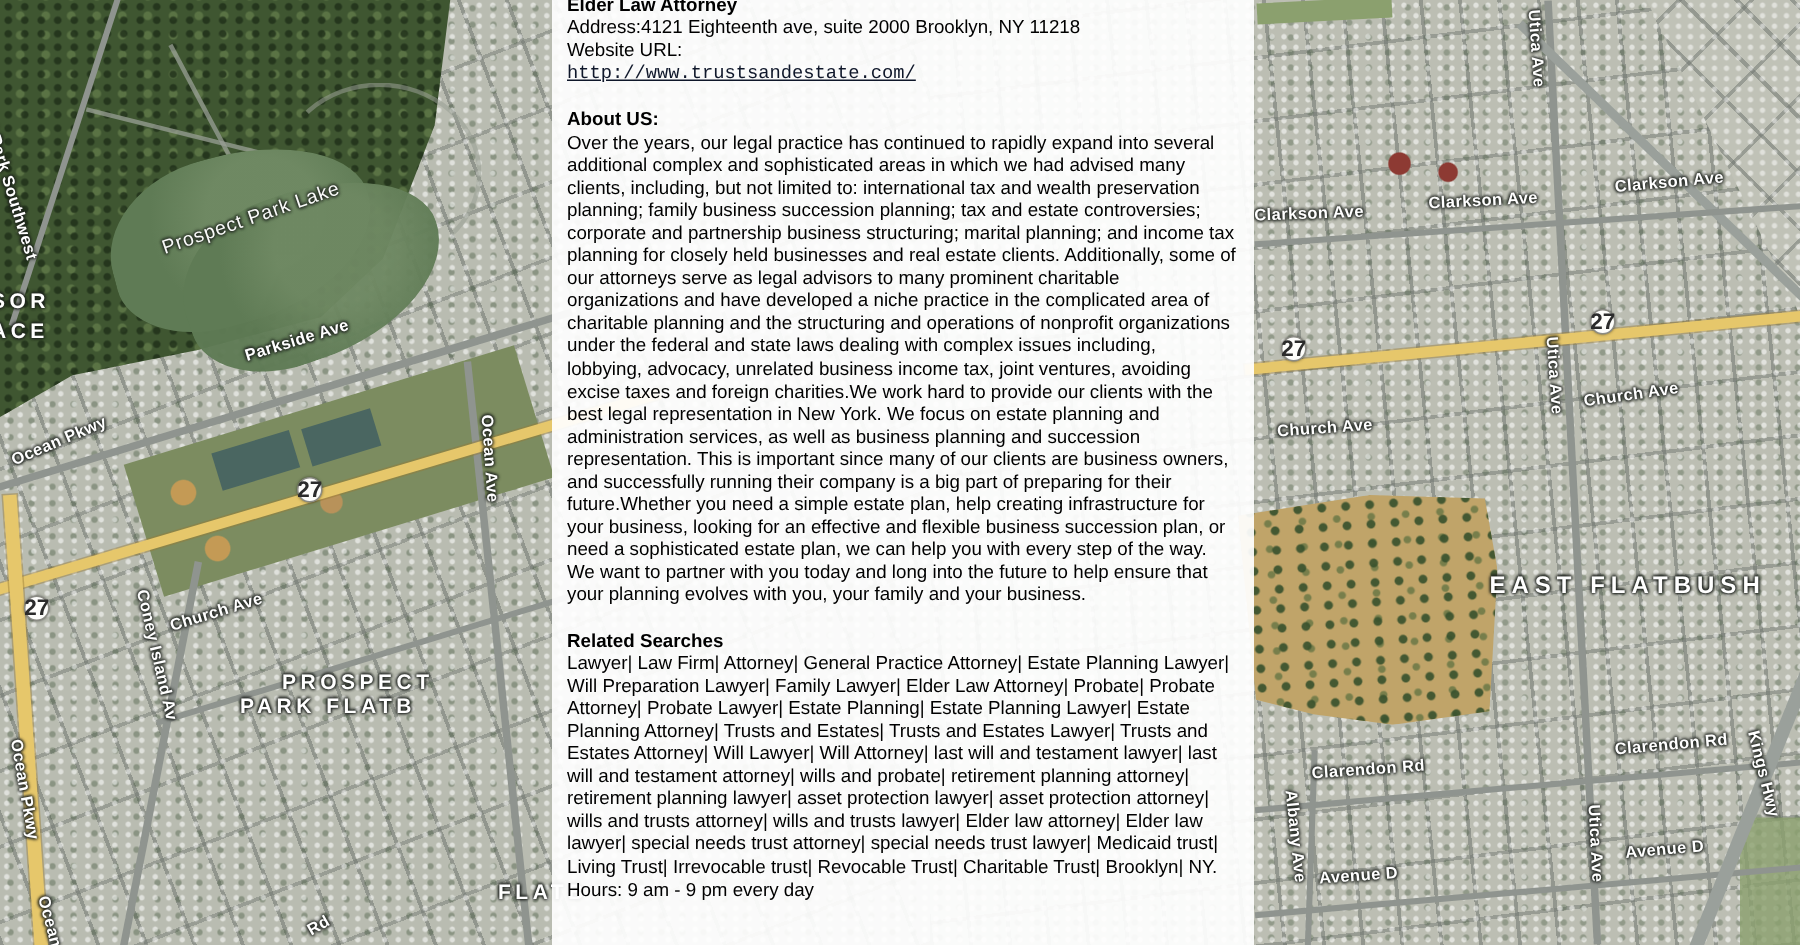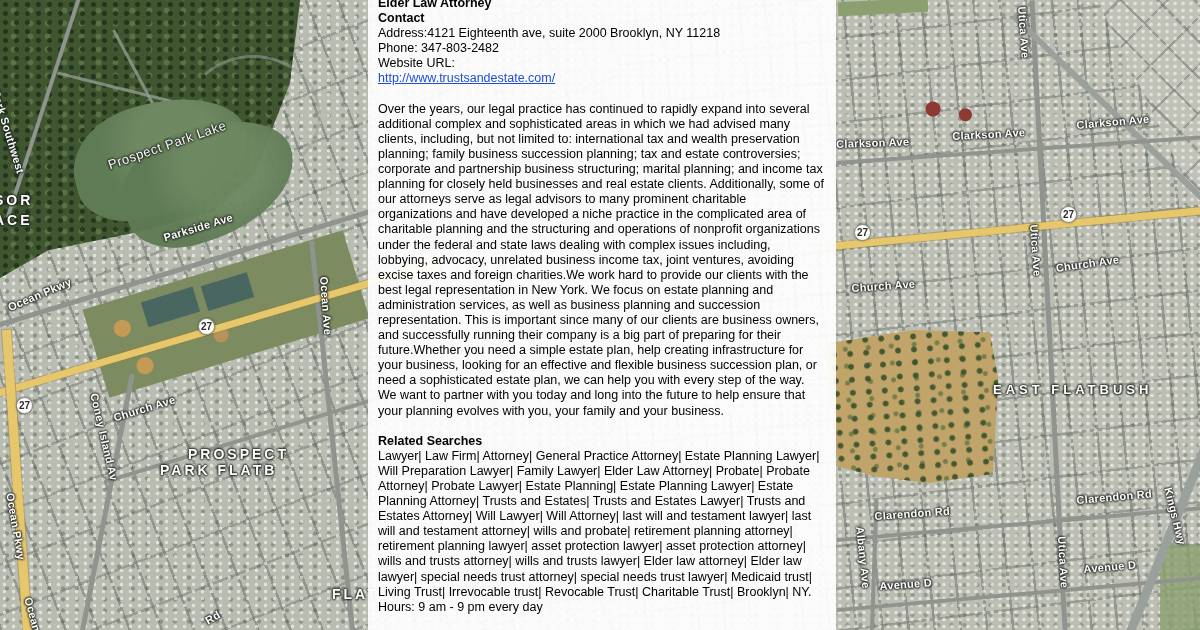--- a/index.html
+++ b/index.html
@@ -71,33 +71,33 @@
   .road{position:absolute;background:#8f948f;}
   .road.major{background:#9aa09b;}
   .yellow-road{position:absolute;background:#e6c76b;box-shadow:0 0 0 1px rgba(150,122,50,.45);}
 
   
   .map-label{position:absolute;white-space:nowrap;color:#fff;transform-origin:0 0;
     text-shadow:0 1px 2px rgba(30,34,30,.95), 0 -1px 2px rgba(30,34,30,.8), 1px 0 2px rgba(30,34,30,.8), -1px 0 2px rgba(30,34,30,.8);}
   .map-label.street{font-size:11px;font-weight:bold;letter-spacing:.3px;}
   .map-label.lake{font-size:13px;font-weight:normal;letter-spacing:.6px;opacity:.96;}
   .map-label.place{font-size:14px;font-weight:bold;letter-spacing:3px;}
-  .map-label.place-lg{font-size:13px;font-weight:bold;letter-spacing:4px;}
+  .map-label.place-lg{font-size:16px;font-weight:bold;letter-spacing:4px;}
   .shield{position:absolute;width:17px;height:17px;border-radius:50%;background:#fdfdfb;
-    border:1px solid #8b8b84;box-sizing:border-box;color:#2b2b2b;font-size:10px;font-weight:bold;
+    border:1px solid #8b8b84;box-sizing:border-box;color:#2b2b2b;font-size:15px;font-weight:bold;
     display:flex;align-items:center;justify-content:center;box-shadow:0 0 2px rgba(0,0,0,.5);}
 
   
   .panel{position:absolute;left:368px;top:0;width:468px;height:630px;
     background:rgba(255,255,255,.93);box-sizing:border-box;padding:0 12px 0 10px;overflow:hidden;}
   .panel-inner{position:relative;top:-4px;font-size:12.5px;line-height:15.1px;color:#000;}
   .line{min-height:15.1px;}
   .b{font-weight:bold;}
   .sp{height:15.1px;}
-  .panel a{color:#1d4ed8;text-decoration:underline;}
+  .panel a{color:#0f172a;text-decoration:underline;font-family:Liberation Mono, monospace;}
 </style>
 </head>
 <body>
 
 <div id="screen">
 
   <div>
     <div class="map-zone left"></div>
     <div class="map-zone right"></div>
     <div class="map-zone corner"></div>
@@ -168,26 +168,25 @@
         <div class="shield" style="left: 198px; top: 318px;">27</div>
         <div class="shield" style="left: 16px; top: 397px;">27</div>
         <div class="shield" style="left: 854px; top: 224px;">27</div>
         <div class="shield" style="left: 1060px; top: 206px;">27</div>
       </div>
   </div>
 
   <div class="panel">
     <div class="panel-inner">
       <div class="line b">Elder Law Attorney</div>
-      <div class="line b">Contact</div>
       <div class="line">Address:4121 Eighteenth ave, suite 2000 Brooklyn, NY 11218</div>
-      <div class="line">Phone: 347-803-2482</div>
       <div class="line">Website URL:</div>
       <div class="line"><a href="#">http://www.trustsandestate.com/</a></div>
       <div class="sp"></div>
+      <div class="line b">About US:</div>
       <div>Over the years, our legal practice has continued to rapidly expand into several additional complex and sophisticated areas in which we had advised many clients, including, but not limited to: international tax and wealth preservation planning; family business succession planning; tax and estate controversies; corporate and partnership business structuring; marital planning; and income tax planning for closely held businesses and real estate clients. Additionally, some of our attorneys serve as legal advisors to many prominent charitable organizations and have developed a niche practice in the complicated area of charitable planning and the structuring and operations of nonprofit organizations under the federal and state laws dealing with complex issues including, lobbying, advocacy, unrelated business income tax, joint ventures, avoiding excise taxes and foreign charities.We work hard to provide our clients with the best legal representation in New York. We focus on estate planning and administration services, as well as business planning and succession representation. This is important since many of our clients are business owners, and successfully running their company is a big part of preparing for their future.Whether you need a simple estate plan, help creating infrastructure for your business, looking for an effective and flexible business succession plan, or need a sophisticated estate plan, we can help you with every step of the way. We want to partner with you today and long into the future to help ensure that your planning evolves with you, your family and your business.</div>
       <div class="sp"></div>
       <div class="line b">Related Searches</div>
       <div>Lawyer| Law Firm|  Attorney| General Practice Attorney| Estate Planning Lawyer|  Will Preparation Lawyer| Family Lawyer| Elder Law Attorney| Probate| Probate Attorney| Probate Lawyer| Estate Planning| Estate Planning Lawyer| Estate Planning Attorney| Trusts and Estates| Trusts and Estates Lawyer| Trusts and Estates Attorney| Will Lawyer| Will Attorney| last will and testament lawyer| last will and testament attorney| wills and probate|  retirement planning attorney| retirement planning lawyer| asset protection lawyer| asset protection attorney| wills and trusts attorney| wills and trusts lawyer| Elder law attorney| Elder law lawyer| special needs trust attorney| special needs trust lawyer| Medicaid trust| Living Trust| Irrevocable trust| Revocable Trust| Charitable Trust| Brooklyn| NY.</div>
       <div class="line">Hours: 9 am - 9 pm every day</div>
 
     </div>
   </div>
 
 </div>

